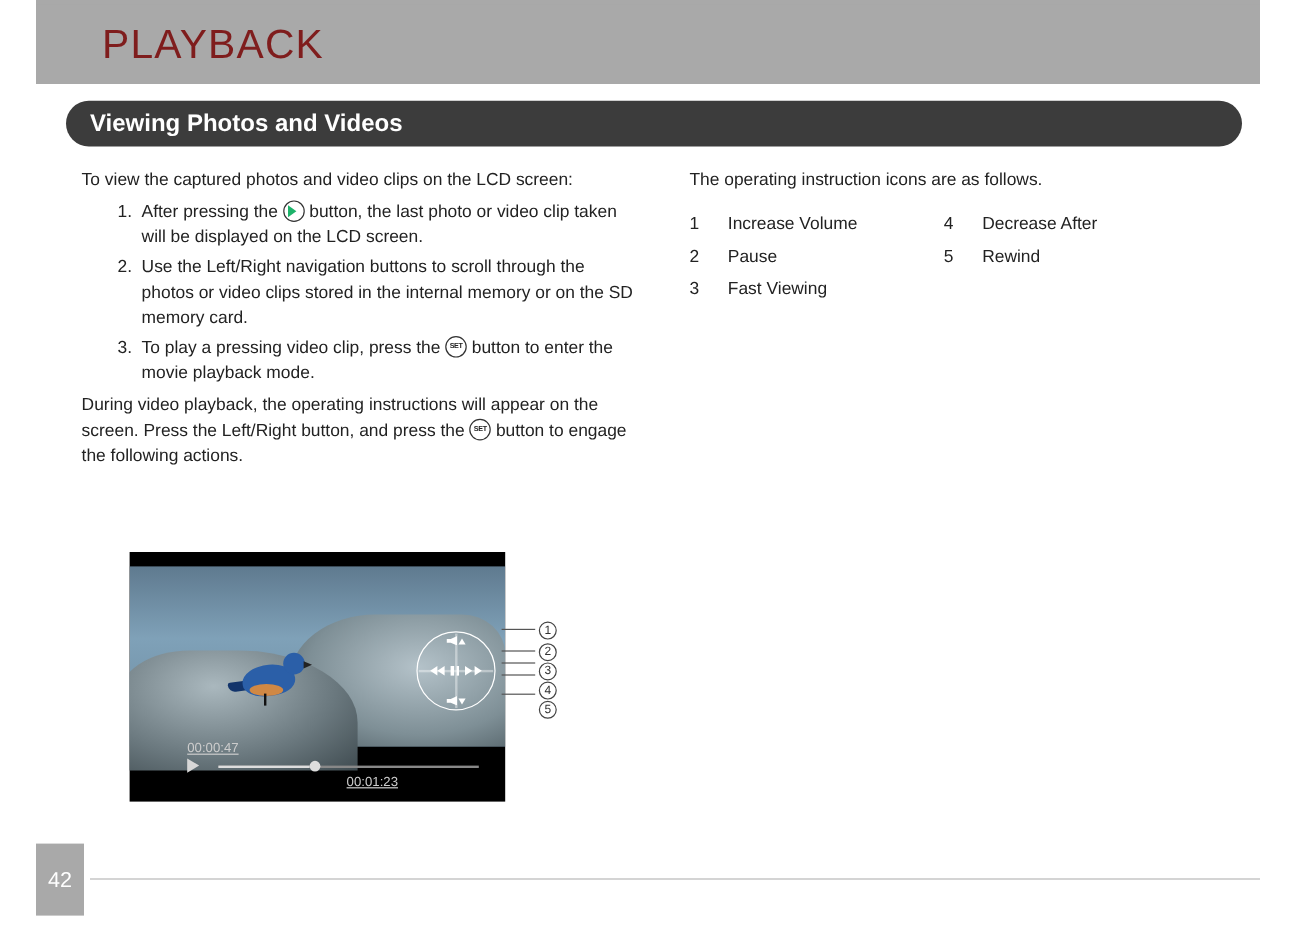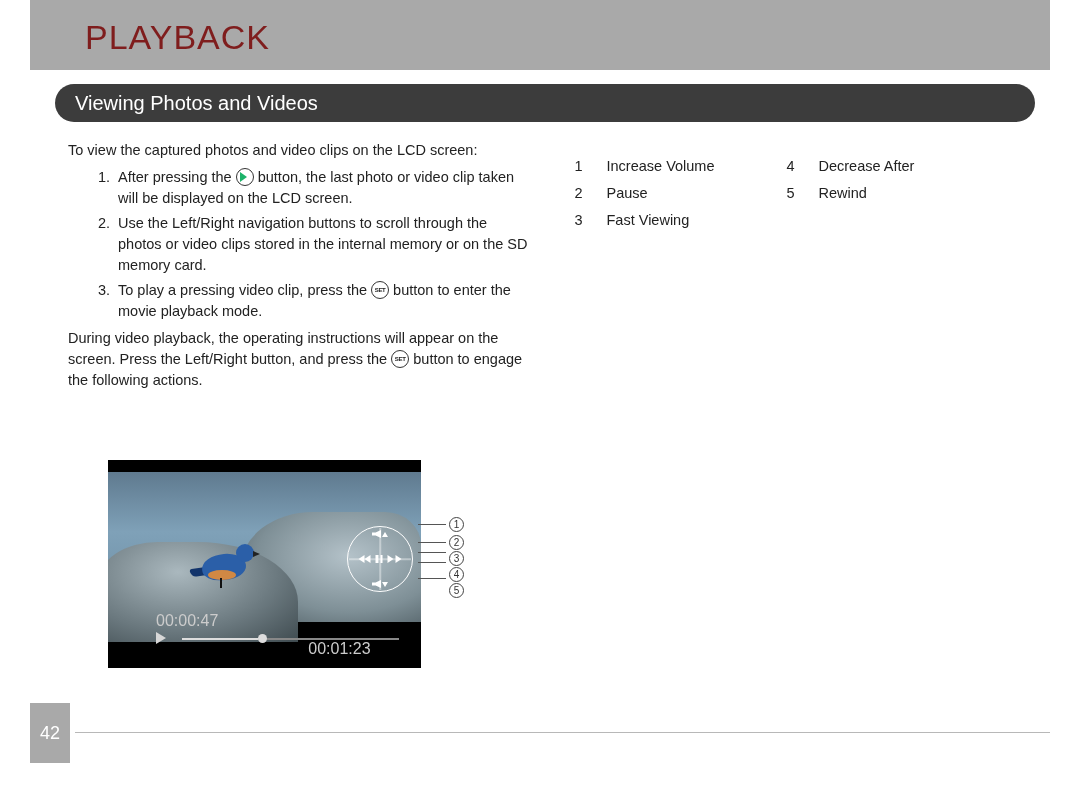--- a/index.html
+++ b/index.html
@@ -1,21 +1,21 @@
 <!DOCTYPE html>
 <html><head>
 <meta charset="utf-8">
 <style>
   * { box-sizing: border-box; margin: 0; padding: 0; }
   html, body { width: 1080px; height: 785px; font-family: "Lucida Sans", "Trebuchet MS", Arial, sans-serif; background: #fff; color: #222; }
   .page { width: 1080px; height: 785px; position: relative; }
   .title-bar { position: absolute; left: 30px; right: 30px; top: 0; height: 70px; background: #a9a9a9; border-top: 4px solid #a9a9a9; display: flex; align-items: center; padding-left: 55px; }
   .title-bar h1 { font-size: 34px; font-weight: 500; letter-spacing: 1px; color: #7f1d1d; font-variant: small-caps; }
   .sub-bar { position: absolute; left: 55px; right: 45px; top: 84px; height: 38px; background: #3c3c3c; border-radius: 20px; display: flex; align-items: center; padding-left: 20px; }
-  .sub-bar h2 { color: #fff; font-size: 20px; font-weight: 400; }
+  .sub-bar h2 { color: #fff; font-size: 20px; font-weight: 700; }
   .content { position: absolute; left: 68px; right: 45px; top: 140px; display: flex; gap: 46px; }
   .col { flex: 1; font-size: 14.5px; line-height: 1.45; color: #222; }
   .col p, .col ol { margin-bottom: 6px; }
   ol.steps { list-style: decimal; padding-left: 28px; }
   ol.steps li { margin-bottom: 4px; padding-left: 4px; margin-left: 18px; }
   .inline-btn { display: inline-flex; align-items: center; justify-content: center; width: 18px; height: 18px; border: 1.5px solid #333; border-radius: 50%; vertical-align: middle; position: relative; top: -1px; }
   .inline-btn.play::after { content: ""; border: 5px solid transparent; border-left: 7px solid #1db36a; margin-left: 3px; }
   .inline-btn.set { font-size: 6px; font-weight: bold; letter-spacing: -0.3px; }
   .legend { margin-top: 16px; }
   .legend-row { display: flex; gap: 32px; }
@@ -50,21 +50,21 @@
   .c-top, .c-bot { position: absolute; left: 50%; transform: translateX(-50%); display: flex; align-items: center; gap: 1px; color: #fff; font-size: 10px; }
   .c-top { top: 4px; } .c-bot { bottom: 4px; }
   .spk { width: 9px; height: 8px; background: #fff; clip-path: polygon(0 30%, 40% 30%, 100% 0, 100% 100%, 40% 70%, 0 70%); }
   .tri-up { width: 0; height: 0; border-left: 3px solid transparent; border-right: 3px solid transparent; border-bottom: 5px solid #fff; }
   .tri-dn { width: 0; height: 0; border-left: 3px solid transparent; border-right: 3px solid transparent; border-top: 5px solid #fff; }
   .progress { position: absolute; left: 12px; right: 12px; top: 168px; height: 30px; }
   .play-icn { position: absolute; left: 36px; top: 4px; width: 0; height: 0; border-top: 6px solid transparent; border-bottom: 6px solid transparent; border-left: 10px solid #d7d7d7; }
   .bar { position: absolute; left: 62px; right: 10px; top: 10px; height: 2px; background: #888; }
   .bar::before { content: ""; position: absolute; left: 0; width: 35%; top: 0; bottom: 0; background: #ddd; }
   .knob { position: absolute; left: calc(62px + 35% * (100% - 72px) / 100%); top: 6px; width: 9px; height: 9px; background: #ddd; border-radius: 50%; }
-  .times { position: absolute; left: 36px; right: 10px; bottom: 0; display: flex; justify-content: space-between; color: #ccc; font-size: 16px; font-family: Arial, sans-serif; padding-right: 100px; }
+  .times { position: absolute; left: 36px; right: 10px; bottom: 0; display: flex; justify-content: space-between; color: #ccc; font-size: 11px; font-family: Arial, sans-serif; padding-right: 100px; text-decoration: underline; }
   .times span:last-child { padding-left: 90px; margin-top: 28px; }
 
   .callouts { width: 50px; position: relative; }
   .callouts .line { position: absolute; height: 1px; background: #555; left: -3px; }
   .callouts .num { position: absolute; font-size: 13px; color: #333; }
   .callouts .circ { display: inline-flex; width: 15px; height: 15px; border: 1px solid #444; border-radius: 50%; align-items: center; justify-content: center; font-size: 10px; }
 
   .page-num-box { position: absolute; left: 30px; bottom: 22px; width: 40px; height: 60px; background: #a9a9a9; display: flex; align-items: center; justify-content: center; color: #fff; font-size: 18px; }
   .foot-rule { position: absolute; left: 75px; right: 30px; bottom: 52px; height: 1px; background: #b8b8b8; }
 </style>
@@ -98,20 +98,21 @@
         </li>
       </ol>
       <p>
         <span>During video playback, the operating instructions will appear on the screen. Press the Left/Right button, and press the </span>
         <span class="inline-btn set">SET</span>
         <span> button to engage the following actions.</span>
       </p>
     </div>
 
     <div class="col">
+      <p>The operating instruction icons are as follows.</p>
       <div class="legend">
         <div class="legend-row">
           <div>
             <div class="legend-item">
                 <span class="num">1</span>
                 <span>Increase Volume</span>
               </div>
             <div class="legend-item">
                 <span class="num">2</span>
                 <span>Pause</span>

